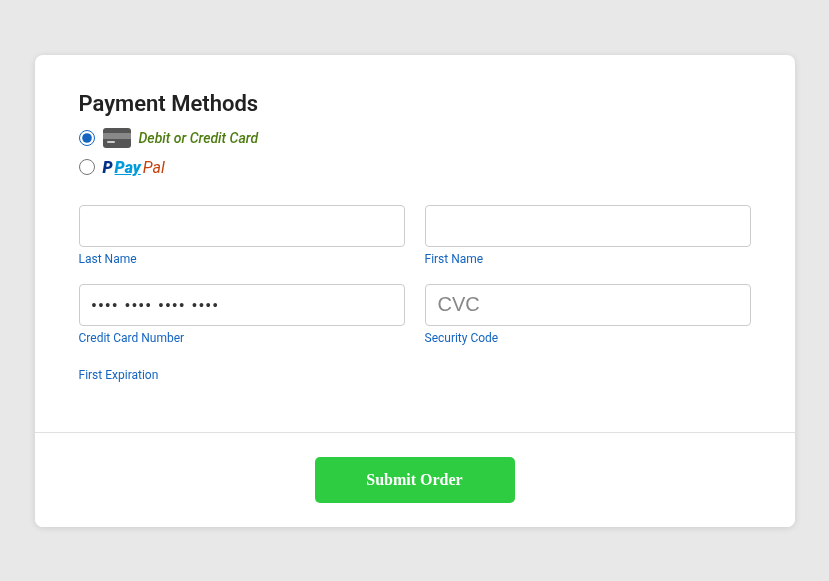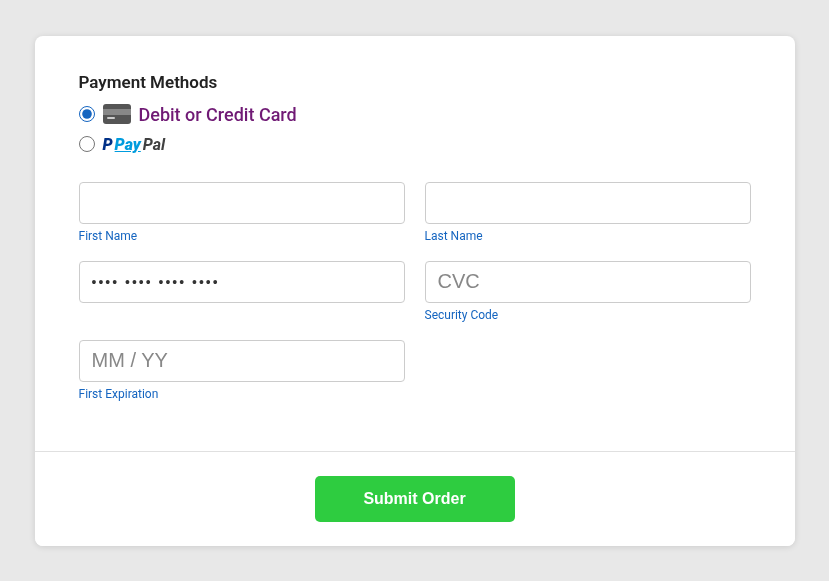--- a/index.html
+++ b/index.html
@@ -25,21 +25,21 @@
       width: 760px;
       padding: 0;
       overflow: hidden;
     }
 
     .card-body {
       padding: 36px 44px 28px 44px;
     }
 
     .section-title {
-      font-size: 17px;
+      font-size: 22px;
       font-weight: 600;
       color: #222;
       margin-bottom: 12px;
     }
 
     .payment-options {
       display: flex;
       flex-direction: column;
       gap: 10px;
       margin-bottom: 28px;
@@ -57,23 +57,24 @@
       width: 16px;
       height: 16px;
       cursor: pointer;
     }
 
     .card-icon-svg {
       vertical-align: middle;
     }
 
     .option-label {
-      font-size: 18px;
-      color: #701a75;
+      font-size: 14px;
+      color: #4d7c0f;
       font-weight: 500;
+      font-style: italic;
     }
 
     .paypal-logo {
       display: flex;
       align-items: center;
       gap: 2px;
     }
 
     .paypal-p {
       font-size: 16px;
@@ -158,20 +159,21 @@
     .submit-btn {
       background: #2ecc40;
       color: #fff;
       border: none;
       border-radius: 5px;
       padding: 14px 48px;
       font-size: 16px;
       font-weight: 600;
       cursor: pointer;
       min-width: 200px;
+      font-family: Liberation Serif, serif;
     }
   </style>
 </head>
 <body>
 
 <div class="card">
   <div class="card-body">
 
     <h2 class="section-title">Payment Methods</h2>
 
@@ -185,52 +187,52 @@
           <rect x="4" y="13" width="8" height="2" rx="1" fill="#ccc"></rect>
         </svg>
         <span class="option-label">Debit or Credit Card</span>
       </label>
 
       <label class="payment-option">
         <input type="radio" name="payment" style="">
         <span class="paypal-logo">
           <span class="paypal-p">P</span>
             <span class="paypal-text">Pay</span>
-            <span style="font-size:16px;font-weight:700;font-style:italic;color:#404040;">Pal</span>
+            <span style="font-size:16px;font-weight:400;font-style:italic;color:#c2410c;">Pal</span>
         </span>
       </label>
 
     </div>
 
     <div class="form-grid">
 
       <div class="form-row">
         <div class="form-group half">
           <input type="text" class="form-input" value="" style="">
+          <label class="form-label">Last Name</label>
+        </div>
+        <div class="form-group half">
+          <input type="text" class="form-input" value="" style="">
           <label class="form-label">First Name</label>
         </div>
-        <div class="form-group half">
-          <input type="text" class="form-input" value="" style="">
-          <label class="form-label">Last Name</label>
-        </div>
       </div>
 
       <div class="form-row">
         <div class="form-group half">
           <input type="text" class="form-input cc-number-input" value="•••• •••• •••• ••••" style="">
+          <label class="form-label">Credit Card Number</label>
         </div>
         <div class="form-group half">
           <input type="text" class="form-input" placeholder="CVC" style="">
           <label class="form-label">Security Code</label>
         </div>
       </div>
 
       <div class="form-row">
         <div class="form-group full">
-          <input type="text" class="form-input" placeholder="MM / YY" style="">
           <label class="form-label">First Expiration</label>
         </div>
         <div class="form-group half"></div>
       </div>
 
     </div>
 
   </div>
 
   <div class="divider"></div>

